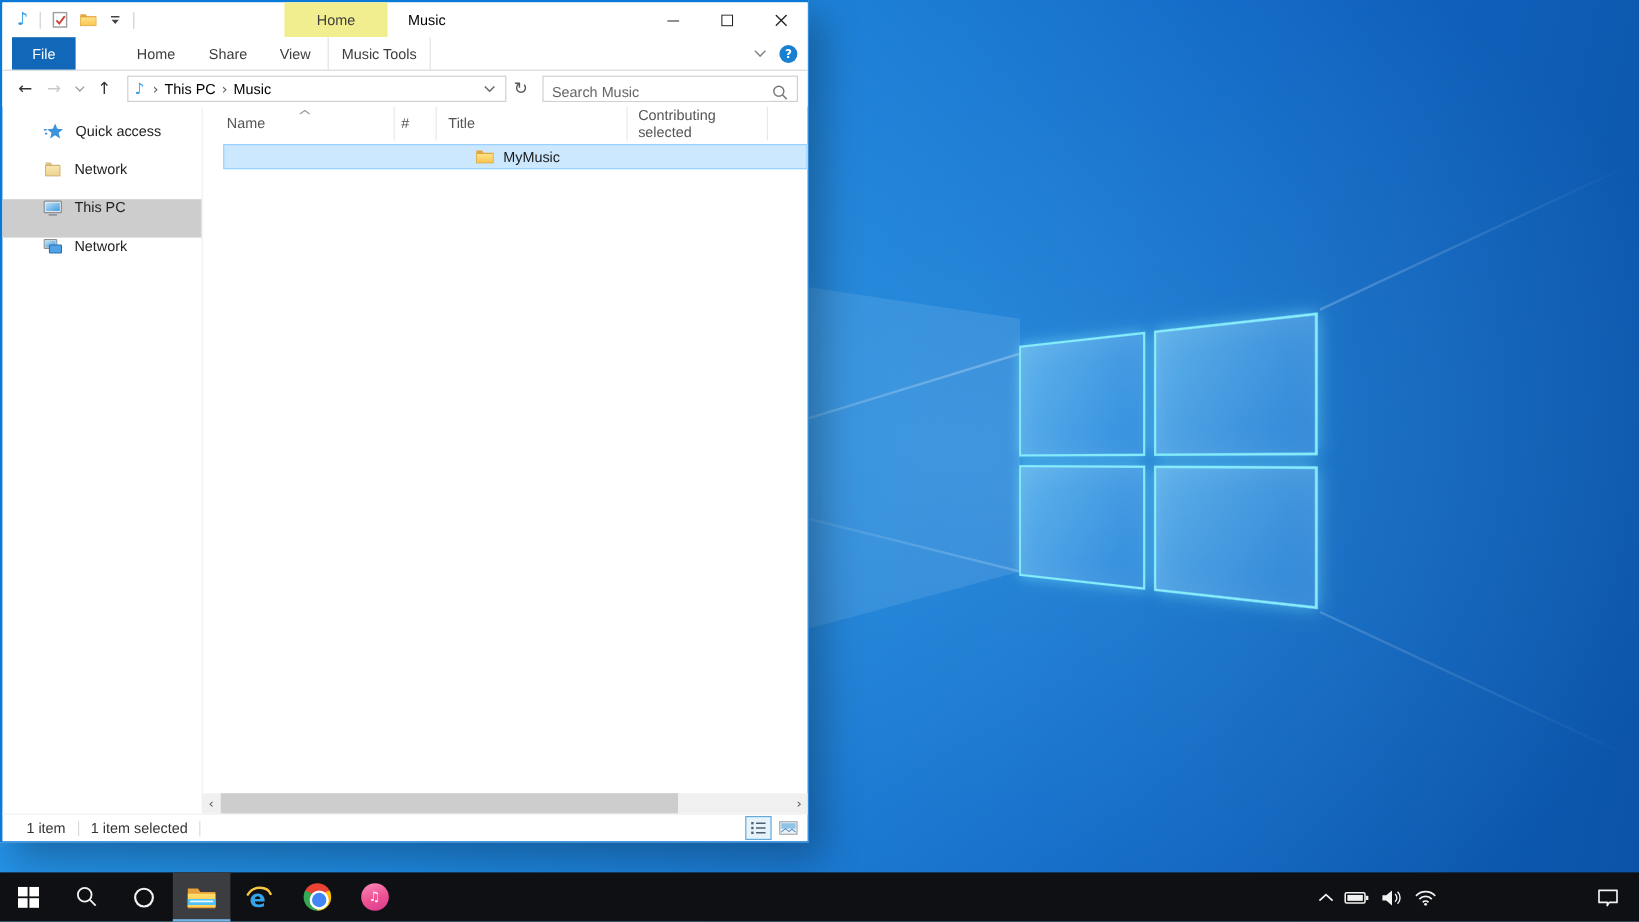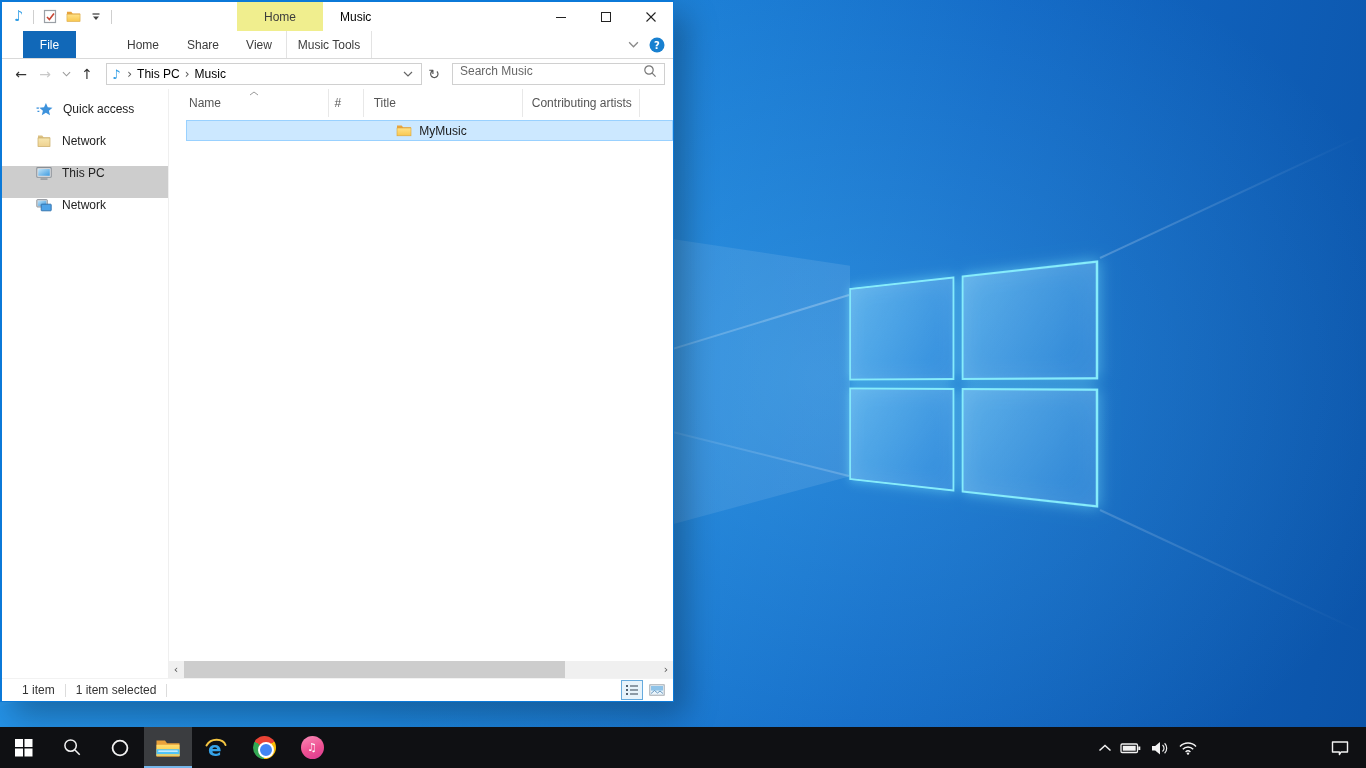--- a/index.html
+++ b/index.html
@@ -34,39 +34,39 @@
   .titlebar { height:29px; position:relative; display:flex; align-items:center; padding-left:12px; background:#fff; }
   .qat { display:flex; align-items:center; gap:9px; }
   .vsep { width:1px; height:14px; background:#cfcfcf; }
   .app-note { color:#2d9ce5; font-size:15px; line-height:1; }
   .ctx-header { position:absolute; left:235px; top:0; width:86px; height:29px; background:#f0ee8e;
     display:flex; align-items:center; justify-content:center; color:#3c3c3c; }
   .win-title { position:absolute; left:338px; top:0; height:29px; display:flex; align-items:center; color:#000; }
   .controls { position:absolute; right:0; top:0; height:29px; display:flex; }
   .ctrl { width:45px; display:flex; align-items:center; justify-content:center; }
 
-  .tabstrip { height:28px; display:flex; position:relative; border-bottom:1px solid #d9d9d9; padding-left:21px; background:#fff; }
+  .tabstrip { height:28px; display:flex; position:relative; border-bottom:1px solid #d9d9d9; padding-left:8px; background:#fff; }
   .tab { display:flex; align-items:center; justify-content:center; color:#3c3c3c; height:27px; }
   .tab.t-file { width:53px; background:#1168b8; color:#fff; }
   .tab.t-home { width:62px;margin-left:36px; } .tab.t-share { width:58px; } .tab.t-view { width:54px; }
   .tab.t-mt { width:86px; border-left:1px solid #e3e3e3; border-right:1px solid #e3e3e3; }
   .ribbon-extras { position:absolute; right:8px; top:0; height:27px; display:flex; align-items:center; gap:10px; }
 
   .navbar { height:30px; display:flex; align-items:center; padding:0 8px; gap:2px; background:#fff; }
   .navbtn { width:22px; text-align:center; font-size:14px; line-height:1; }
   .nb-back { color:#333; } .nb-fwd { color:#c9c9c9; } .nb-up { color:#333; }
   .nb-chev { width:16px; display:flex; justify-content:center; color:#9a9a9a; }
   .addressbox { margin-left:6px; width:316px; height:22px; border:1px solid #d0d0d0; display:flex; align-items:center; padding:0 5px; background:#fff; }
   .addr-note { color:#2d9ce5; font-size:13px; margin-right:2px; }
   .crumb-sep { color:#555; padding:0 5px; font-size:12px; }
   .crumb { color:#000; }
   .addr-spacer { flex:1; }
   .addr-chev { color:#666; padding:0 3px; display:flex; }
   .refreshbtn { width:20px; text-align:center; color:#555; font-size:14px; }
-  .searchbox { margin-left:6px; flex:1; height:22px; border:1px solid #d0d0d0; display:flex; align-items:flex-start; padding:0 7px; background:#fff; }
+  .searchbox { margin-left:6px; flex:1; height:22px; border:1px solid #d0d0d0; display:flex; align-items:flex-end; padding:0 7px; background:#fff; }
   .searchbox input { border:0; outline:0; flex:1; font-size:12px; color:#333; font-family:"Liberation Sans", sans-serif; }
   .searchbox input::placeholder { color:#666; opacity:1; }
   .search-ic { color:#777; display:flex; }
 
   .main { display:flex; height:589px; }
   .sidebar { width:166px; padding-top:13px; }
   .side-item { height:32px; display:flex; align-items:flex-start; padding-left:34px; gap:10px; color:#222; }
   .side-item.selected { background:#cdcdcd; }
   .files { flex:1; display:flex; flex-direction:column; border-left:1px solid #efefef; min-width:0; }
   .cols { height:28px; display:flex; color:#555; }
@@ -383,21 +383,21 @@
             </span>
           <span>Name</span>
         </div>
         <div class="col c-num">
           <span>#</span>
         </div>
         <div class="col c-title">
           <span>Title</span>
         </div>
         <div class="col c-art">
-          <span>Contributing artists</span>
+          <span>Contributing selected</span>
         </div>
         <div class="col c-alb">
           <span>Alb</span>
         </div>
       </div>
 
       <div class="rowsarea">
         <div class="filerow selected">
           <svg width="16" height="13">
               <use href="#sy-folder"></use>

